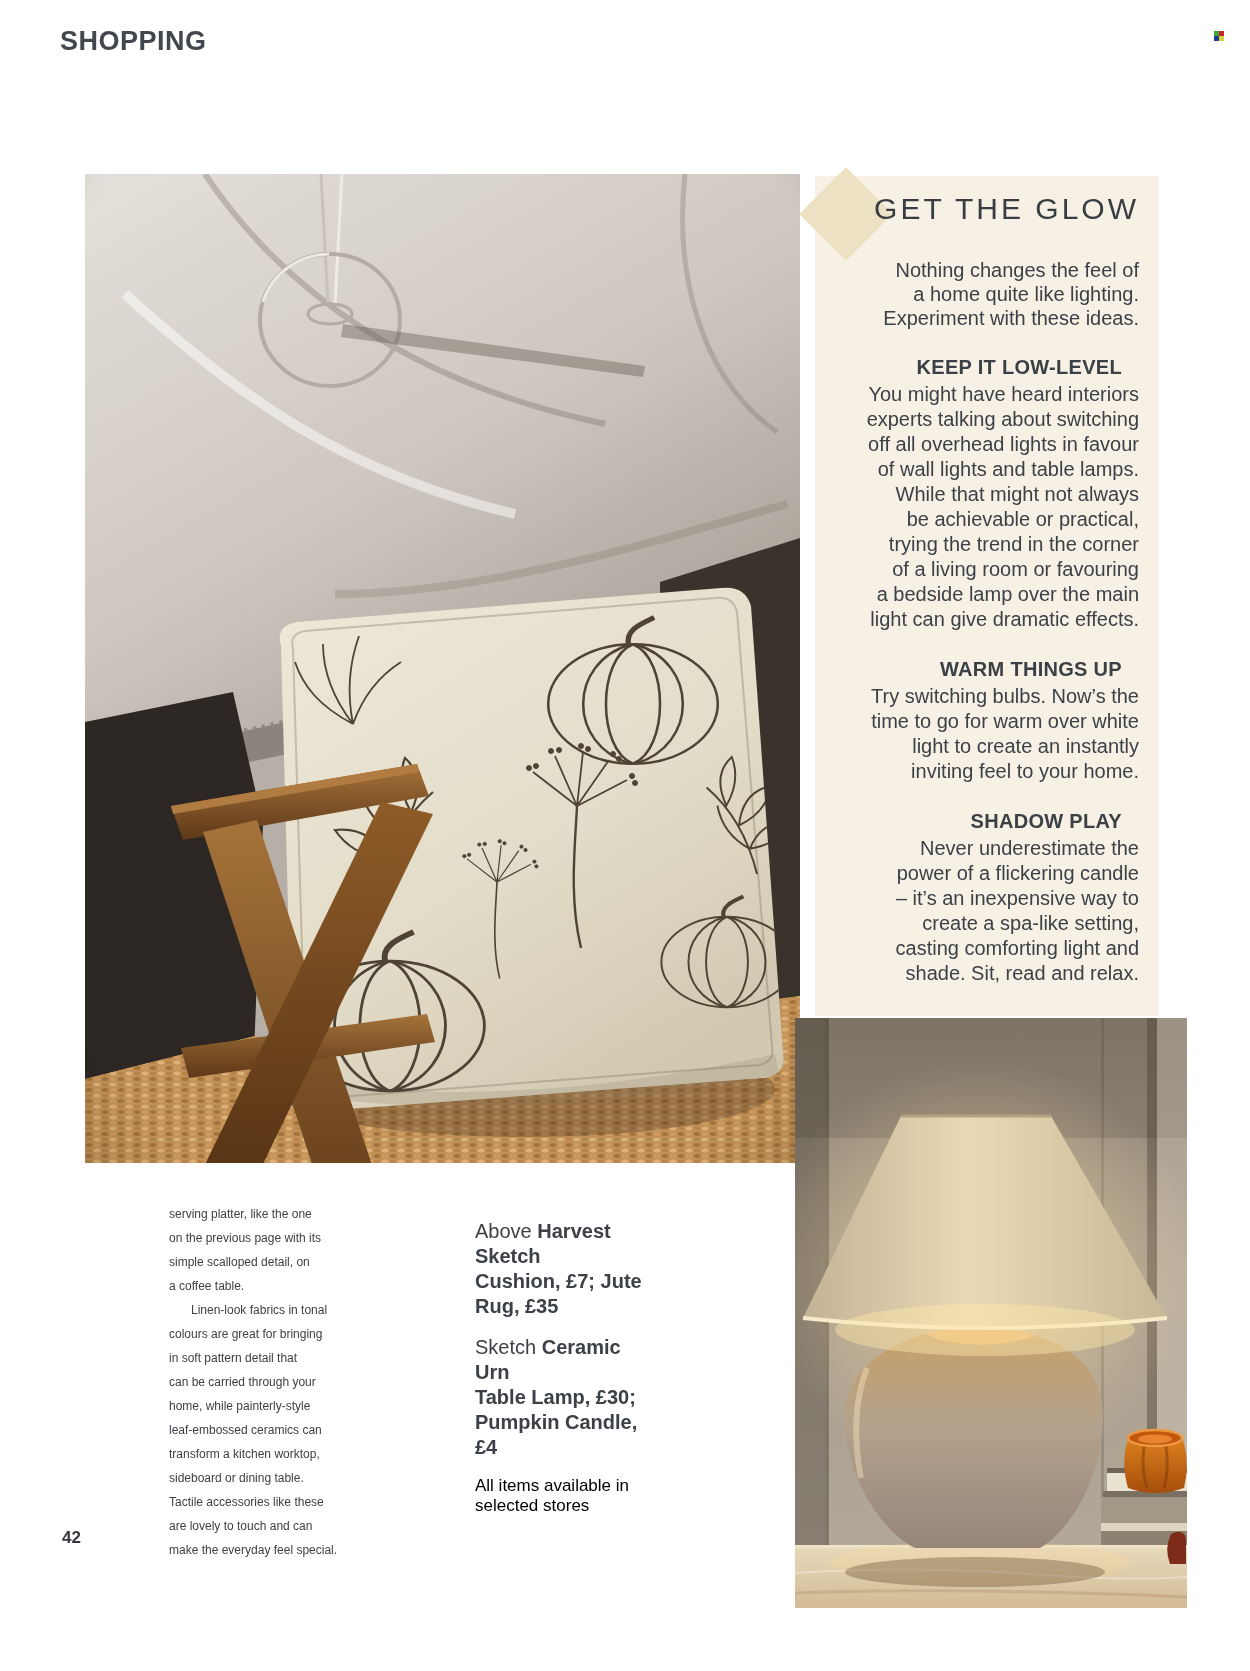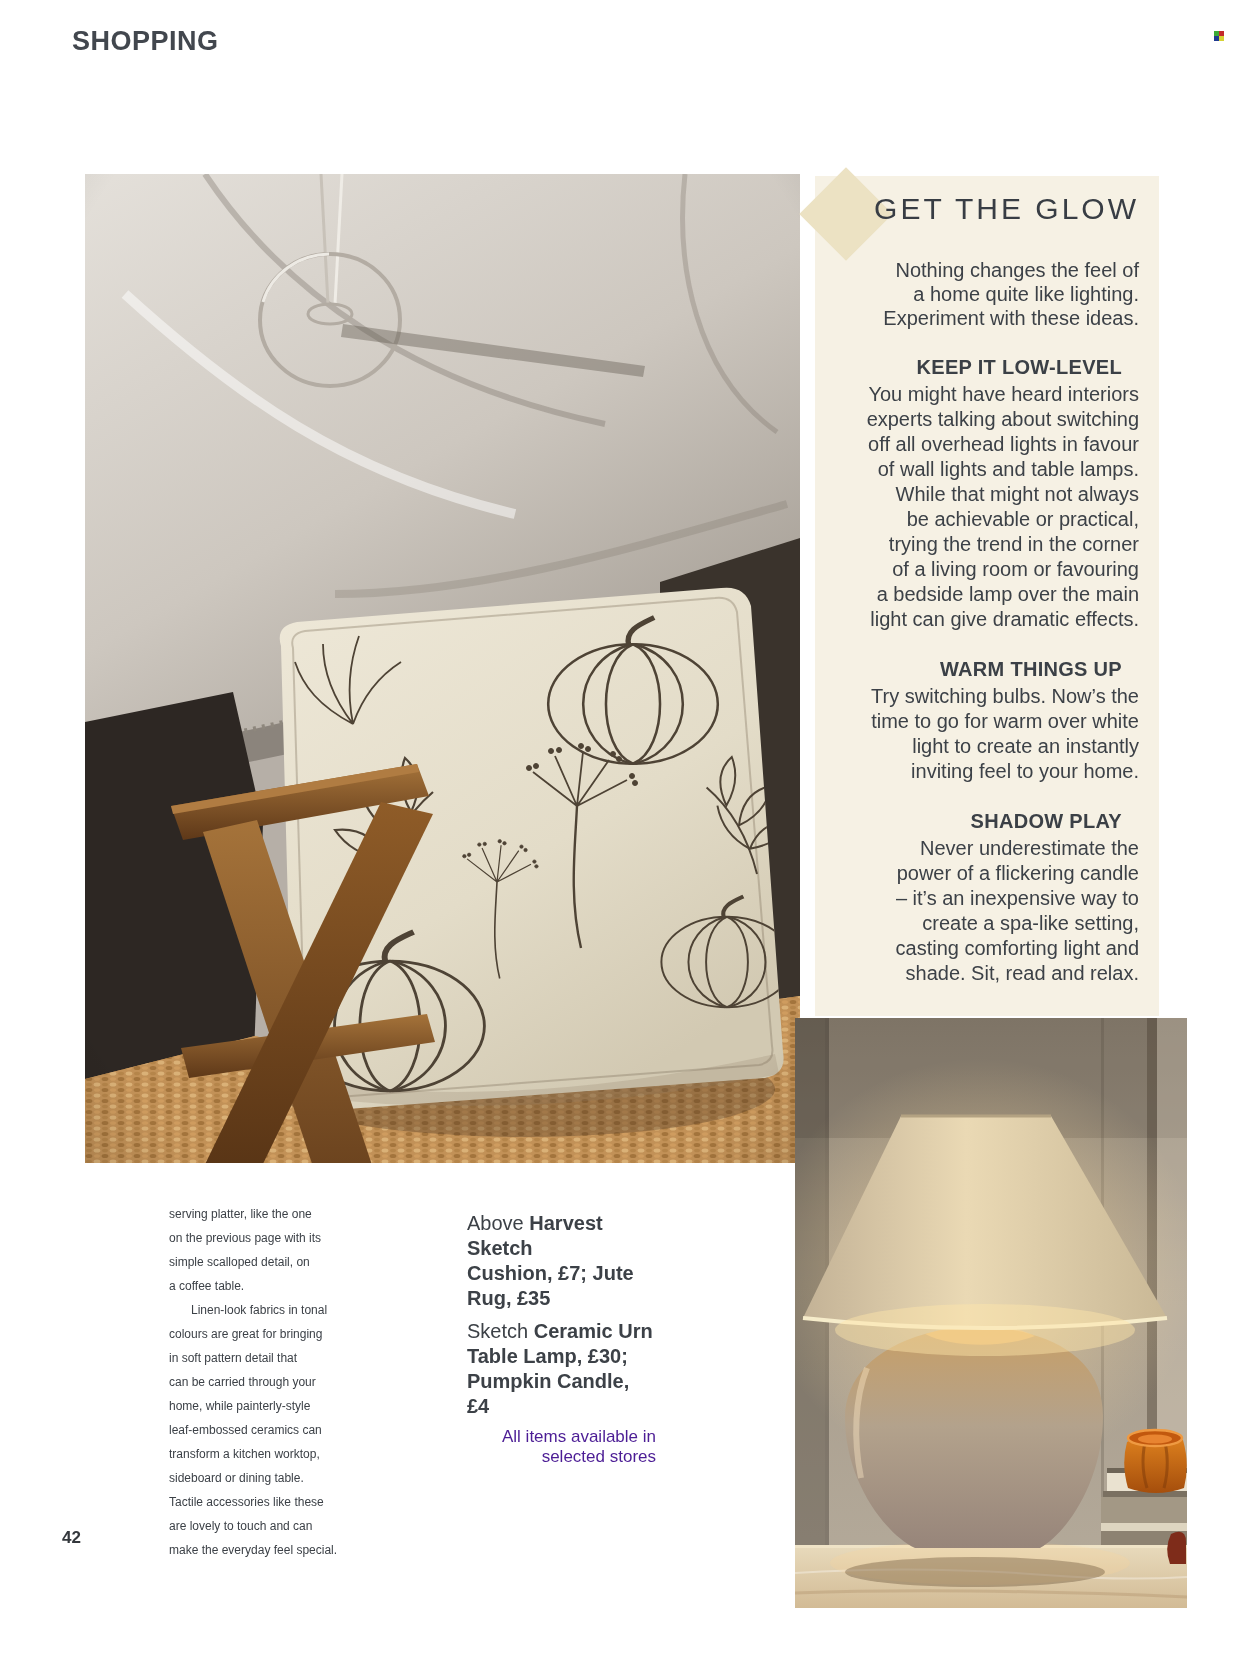--- a/index.html
+++ b/index.html
@@ -1,21 +1,21 @@
 <!DOCTYPE html>
 <html><head>
 <meta charset="utf-8">
 <style>
   html,body{margin:0;padding:0;background:#e9e9e9;}
   .page{position:relative;width:1250px;height:1671px;margin:0 auto;background:#ffffff;
         font-family:"Liberation Sans",sans-serif;color:#3d4248;overflow:hidden;}
   .abs{position:absolute;}
   .preline{white-space:pre-line;}
 
-  .section-label{left:72px;top:26px;font-size:27px;font-weight:700;letter-spacing:.5px;color:#42474e;}
+  .section-label{left:60px;top:26px;font-size:27px;font-weight:700;letter-spacing:.5px;color:#42474e;}
 
   .logo{left:1214px;top:31px;width:10px;height:10px;display:grid;
         grid-template-columns:5px 5px;grid-template-rows:5px 5px;}
   .logo span{display:block;width:5px;height:5px;}
 
   .photo{overflow:hidden;line-height:0;}
   #cushion-photo{left:85px;top:174px;width:715px;height:989px;}
   #lamp-photo{left:795px;top:1018px;width:392px;height:590px;z-index:3;}
 
   .panel{left:815px;top:176px;width:344px;height:840px;box-sizing:border-box;
@@ -25,23 +25,23 @@
                line-height:34px;color:#383d44;margin:0 0 32px;}
   .panel-intro{font-size:20px;line-height:24px;margin:0;color:#3c4147;}
   .sec-h{font-size:20px;font-weight:700;letter-spacing:.3px;line-height:23px;margin:26px 17px 3px;color:#3b4046;}
   .sec-b{font-size:20px;line-height:25px;margin:0;color:#3c4147;}
 
   .article{left:169px;top:1202px;width:270px;font-size:12px;line-height:24px;color:#3c4147;}
   .article p{margin:0;}
   .indent{text-indent:22px;}
 
   .captions{left:459px;top:1203px;width:205px;font-size:20px;line-height:25px;color:#3c4147;}
-  .captions p{margin:8px;}
+  .captions p{margin:16px;}
   .cap-bold{font-weight:700;}
-  .availability{font-size:17px;line-height:20px;margin-top:7px;color:#4c1d95;font-weight:400;text-align:right;}
+  .availability{font-size:17px;line-height:20px;margin-top:7px;color:#000000;font-weight:400;}
 
   .page-number{left:62px;top:1528px;font-size:17px;font-weight:700;color:#34383d;}
 </style>
 </head>
 <body>
 
 <div class="page">
 
   <div class="abs section-label">SHOPPING</div>
 

